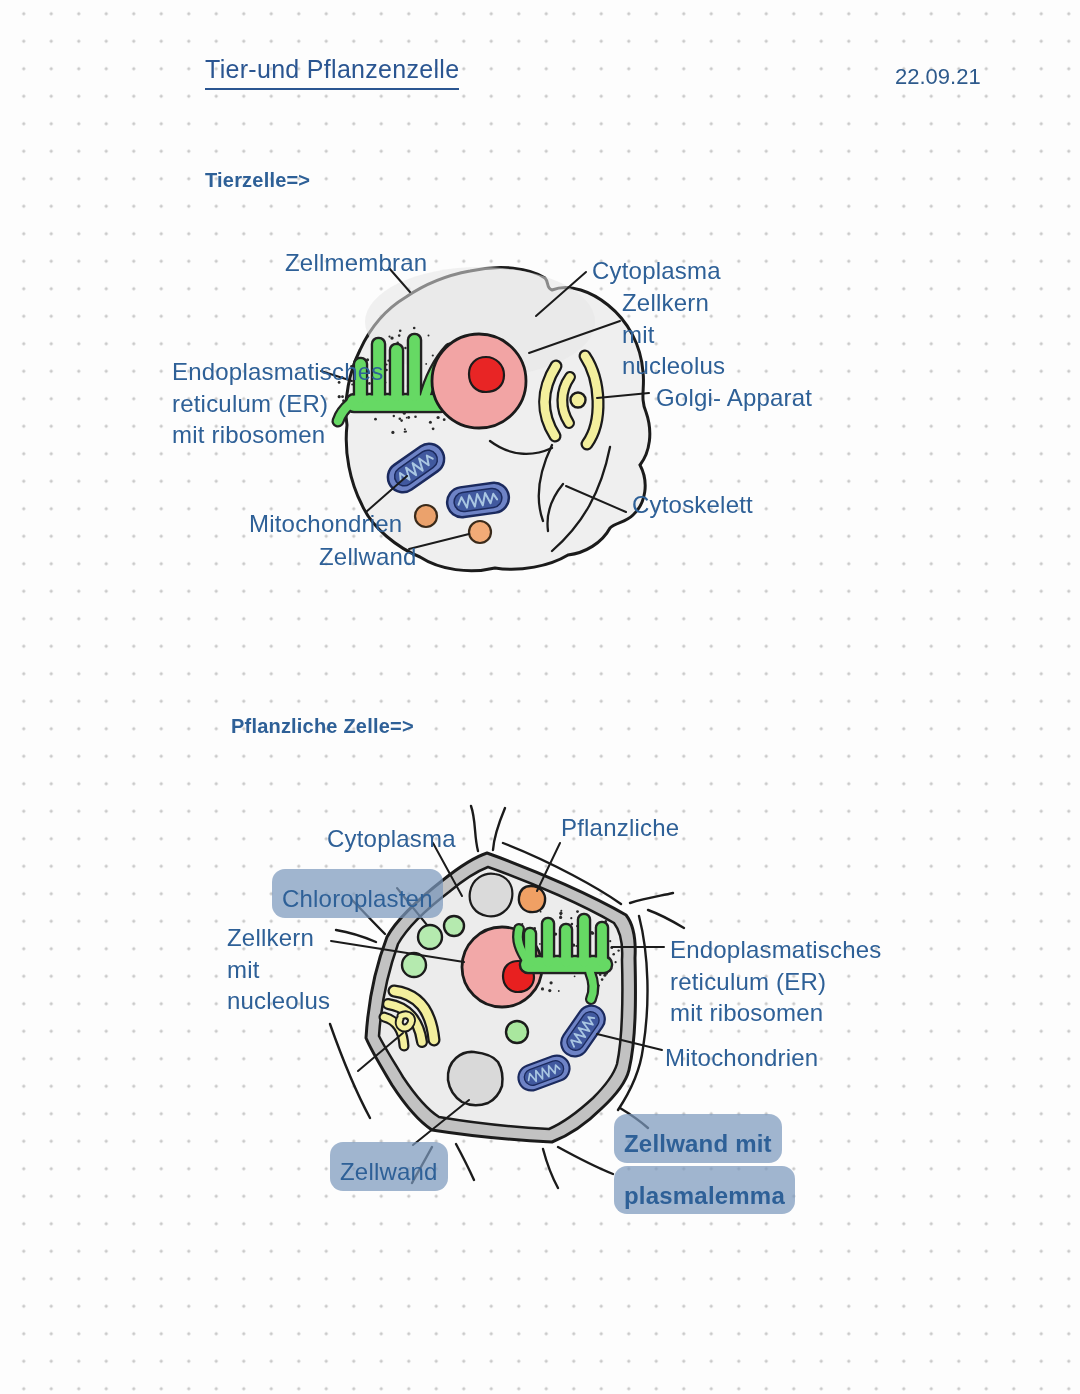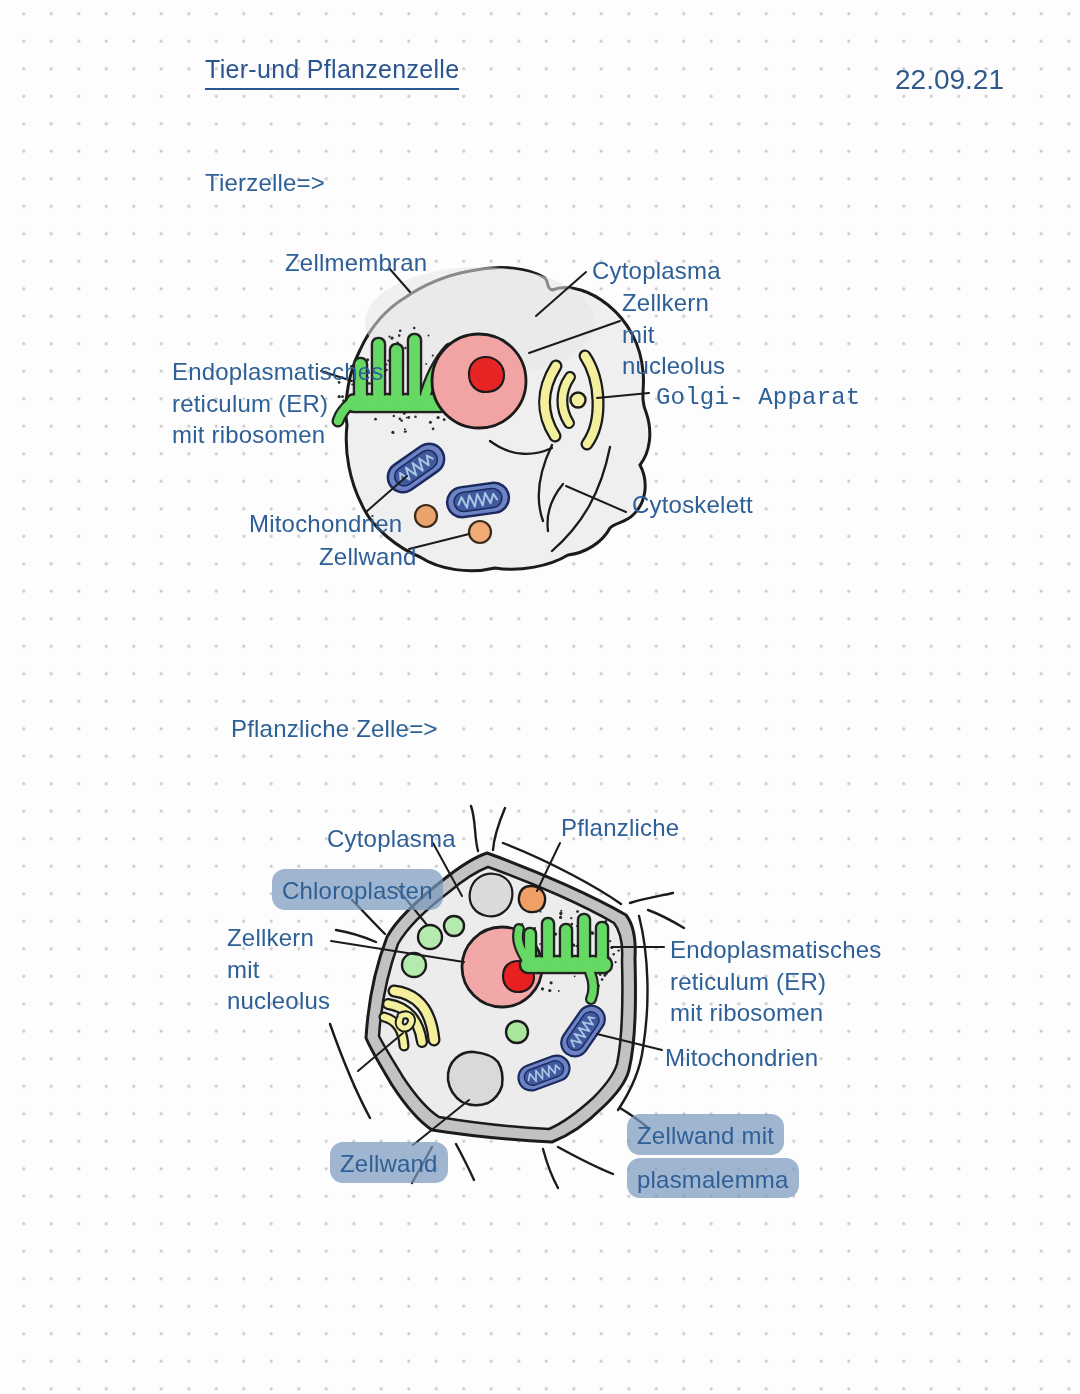--- a/index.html
+++ b/index.html
@@ -21,27 +21,27 @@
     line-height:1.32;
     letter-spacing:.2px;
     white-space:pre-line;
   }
   .title{
     position:absolute;left:205px;top:55px;
     font-size:25px;color:#2a5591;
     border-bottom:2.5px solid #2a5591;
     padding-bottom:4px;letter-spacing:.3px;
   }
-  .date{position:absolute;left:895px;top:64px;font-size:28px;color:#2e5a8c;}
-  .heading{position:absolute;font-size:24px;color:#2e6097;letter-spacing:.2px;}
+  .date{position:absolute;left:895px;top:64px;font-size:22px;color:#2e5a8c;}
+  .heading{position:absolute;font-size:20px;color:#2e6097;letter-spacing:.2px;font-weight:bold;}
   .pill{
     display:inline-block;
     background:rgba(124,152,189,.72);
     border-radius:13px;
-    padding:6px 10px 3px 10px;
+    padding:14px 10px 3px 10px;
   }
   .pill-stack span{display:inline-block;margin-bottom:3px;}
 </style>
 </head>
 <body>
 
 <div class="page">
 
   <svg class="drawing" width="1080" height="1394" viewBox="0 0 1080 1394">
 
@@ -406,27 +406,27 @@
   <div class="title">Tier-und Pflanzenzelle</div>
   <div class="date">22.09.21</div>
 
   <div class="heading" style="left:205px;top:169px;">Tierzelle=&gt;</div>
   <div class="heading" style="left:231px;top:715px;">Pflanzliche Zelle=&gt;</div>
 
   <div class="lbl" style="left:285px;top:247px;">Zellmembran</div>
   <div class="lbl" style="left:592px;top:255px;">Cytoplasma</div>
   <div class="lbl" style="left:622px;top:287px;width:122px;">Zellkern mit nucleolus</div>
   <div class="lbl" style="left:172px;top:356px;width:160px;">Endoplasmatisches reticulum (ER) mit ribosomen</div>
-  <div class="lbl" style="left:656px;top:382px;font-family:Liberation Mono, monospace;">Golgi- Apparat</div>
+  <div class="lbl" style="left:656px;top:382px;">Golgi- Apparat</div>
   <div class="lbl" style="left:249px;top:508px;">Mitochondrien</div>
   <div class="lbl" style="left:319px;top:541px;">Zellwand</div>
   <div class="lbl" style="left:632px;top:489px;">Cytoskelett</div>
 
   <div class="lbl" style="left:327px;top:823px;">Cytoplasma</div>
   <div class="lbl" style="left:561px;top:812px;">Pflanzliche</div>
   <div class="lbl" style="left:272px;top:869px;"><span class="pill">Chloroplasten</span></div>
   <div class="lbl" style="left:227px;top:922px;width:112px;">Zellkern mit nucleolus</div>
   <div class="lbl" style="left:670px;top:934px;width:168px;">Endoplasmatisches reticulum (ER) mit ribosomen</div>
   <div class="lbl" style="left:665px;top:1042px;">Mitochondrien</div>
   <div class="lbl" style="left:330px;top:1142px;"><span class="pill">Zellwand</span></div>
-  <div class="lbl pill-stack" style="left:627px;top:1114px;"><span class="pill">Zellwand mit</span><br><span class="pill">plasmalemma</span></div>
+  <div class="lbl pill-stack" style="left:614px;top:1114px;font-weight:bold;"><span class="pill">Zellwand mit</span><br><span class="pill">plasmalemma</span></div>
 
 </div>
 
 </body></html>

